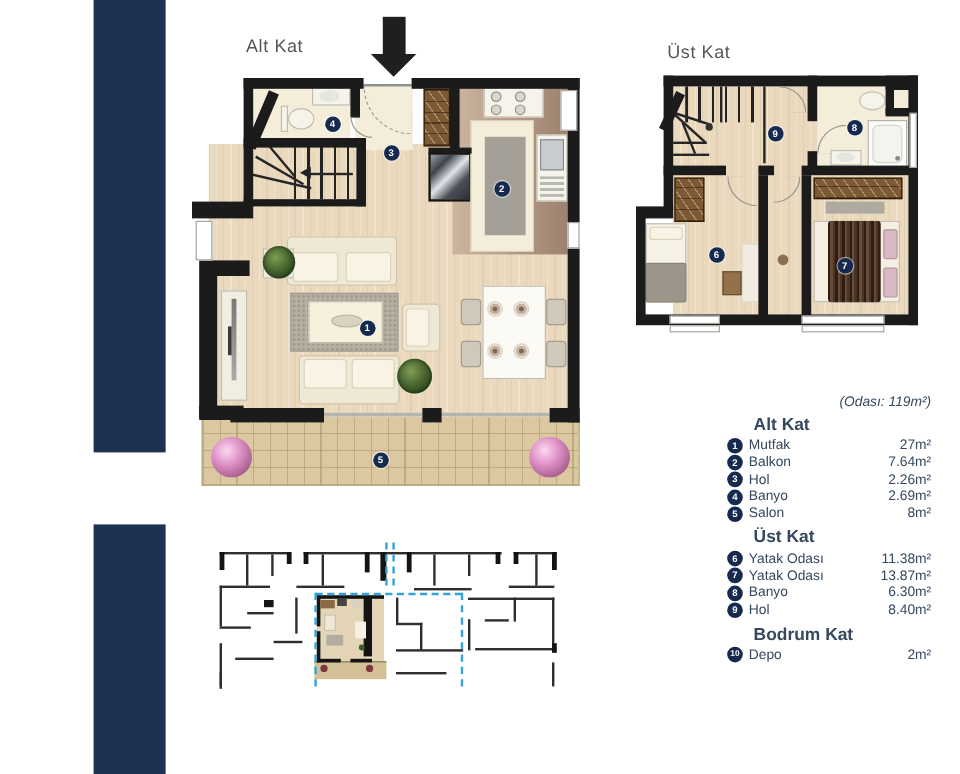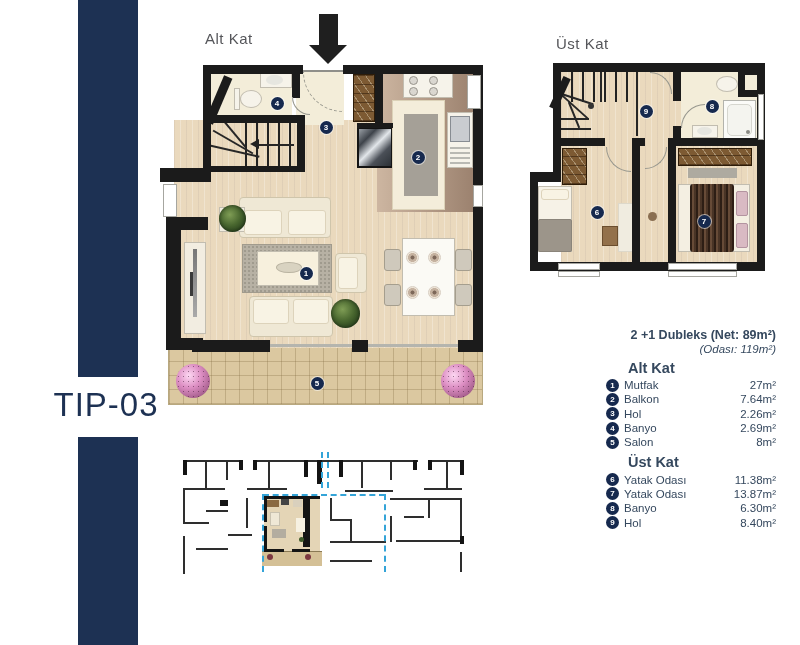--- a/index.html
+++ b/index.html
@@ -56,21 +56,20 @@
   .lgmk{flex:0 0 13px;width:13px;height:13px;border-radius:50%;background:#16294e;color:#fff;font-size:8px;font-weight:bold;display:flex;align-items:center;justify-content:center;}
   .lgmk.two{font-size:7px;}
   .lg-label{margin-left:5px;font-size:11.5px;}
   .lg-val{margin-left:auto;font-size:11.5px;}
 </style>
 </head>
 <body>
 
 <div id="scene">
   <div id="tip-bar-top"></div>
-  <div id="tip-label">TIP-03</div>
   <div id="tip-bar-bottom"></div>
 
   <div class="plan-title" style="left:205px;top:30px;">Alt Kat</div>
   <div class="plan-title" style="left:556px;top:35px;">Üst Kat</div>
 
   <div class="p" style="left:319px;top:14px;width:19px;height:32px;background:#1f1f1f;z-index:5;"></div>
   <div class="p tri-down" style="left:309px;top:45px;"></div>
 
   <div id="prims">
       <div class="p wood" style="left: 174px; top: 120px; width: 299px; height: 228px;"></div>
@@ -284,21 +283,20 @@
       <div class="mk" style="left: 319.5px; top: 120.5px;">3</div>
       <div class="mk" style="left: 270.5px; top: 96.5px;">4</div>
       <div class="mk" style="left: 310.5px; top: 376.5px;">5</div>
       <div class="mk" style="left: 590.5px; top: 205.5px;">6</div>
       <div class="mk" style="left: 697.5px; top: 214.5px;">7</div>
       <div class="mk" style="left: 705.5px; top: 99.5px;">8</div>
       <div class="mk" style="left: 639.5px; top: 104.5px;">9</div>
     </div>
 
   <div id="legend">
-    <div class="lg-title">2 +1 Dubleks (Net: 89m²)</div>
     <div class="lg-sub">(Odası: 119m²)</div>
     <div id="legend-sections">
         <div class="lg-header">Alt Kat</div>
         <div class="lg-row">
           <span class="lgmk">1</span>
           <span class="lg-label">Mutfak</span>
           <span class="lg-val">27m²</span>
         </div>
         <div class="lg-row">
           <span class="lgmk">2</span>
@@ -334,15 +332,21 @@
         <div class="lg-row">
           <span class="lgmk">8</span>
           <span class="lg-label">Banyo</span>
           <span class="lg-val">6.30m²</span>
         </div>
         <div class="lg-row">
           <span class="lgmk">9</span>
           <span class="lg-label">Hol</span>
           <span class="lg-val">8.40m²</span>
         </div>
+        <div class="lg-header">Bodrum Kat</div>
+        <div class="lg-row">
+          <span class="lgmk two">10</span>
+          <span class="lg-label">Depo</span>
+          <span class="lg-val">2m²</span>
+        </div>
       </div>
   </div>
 </div>
 
 </body></html>

